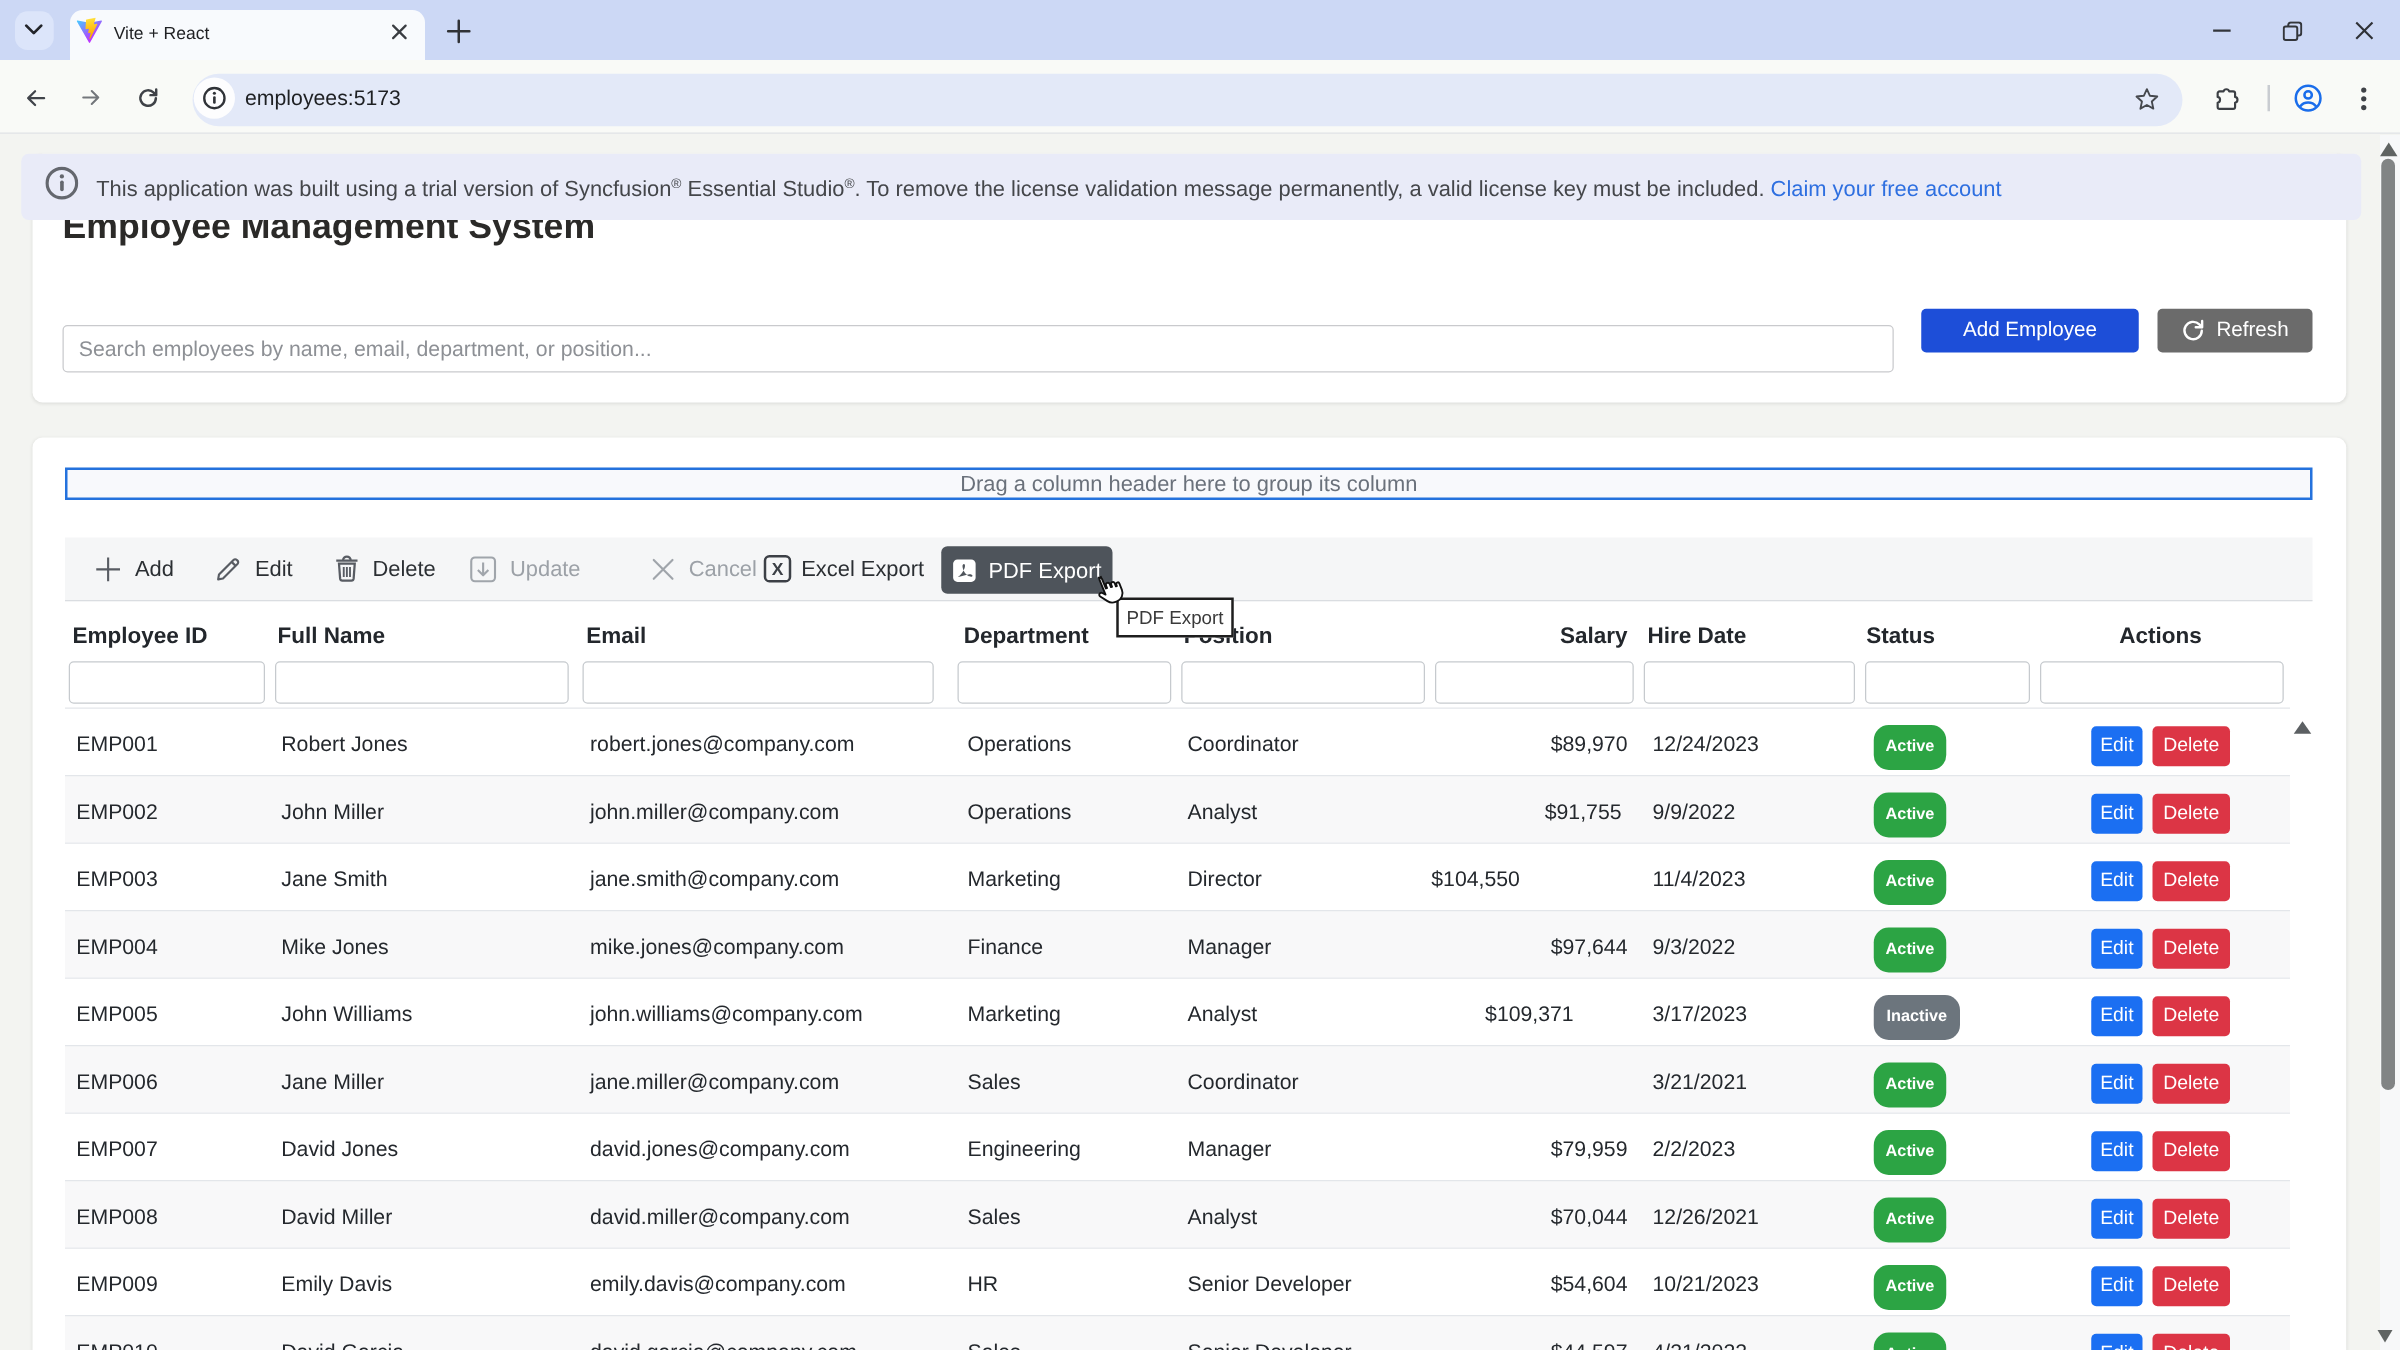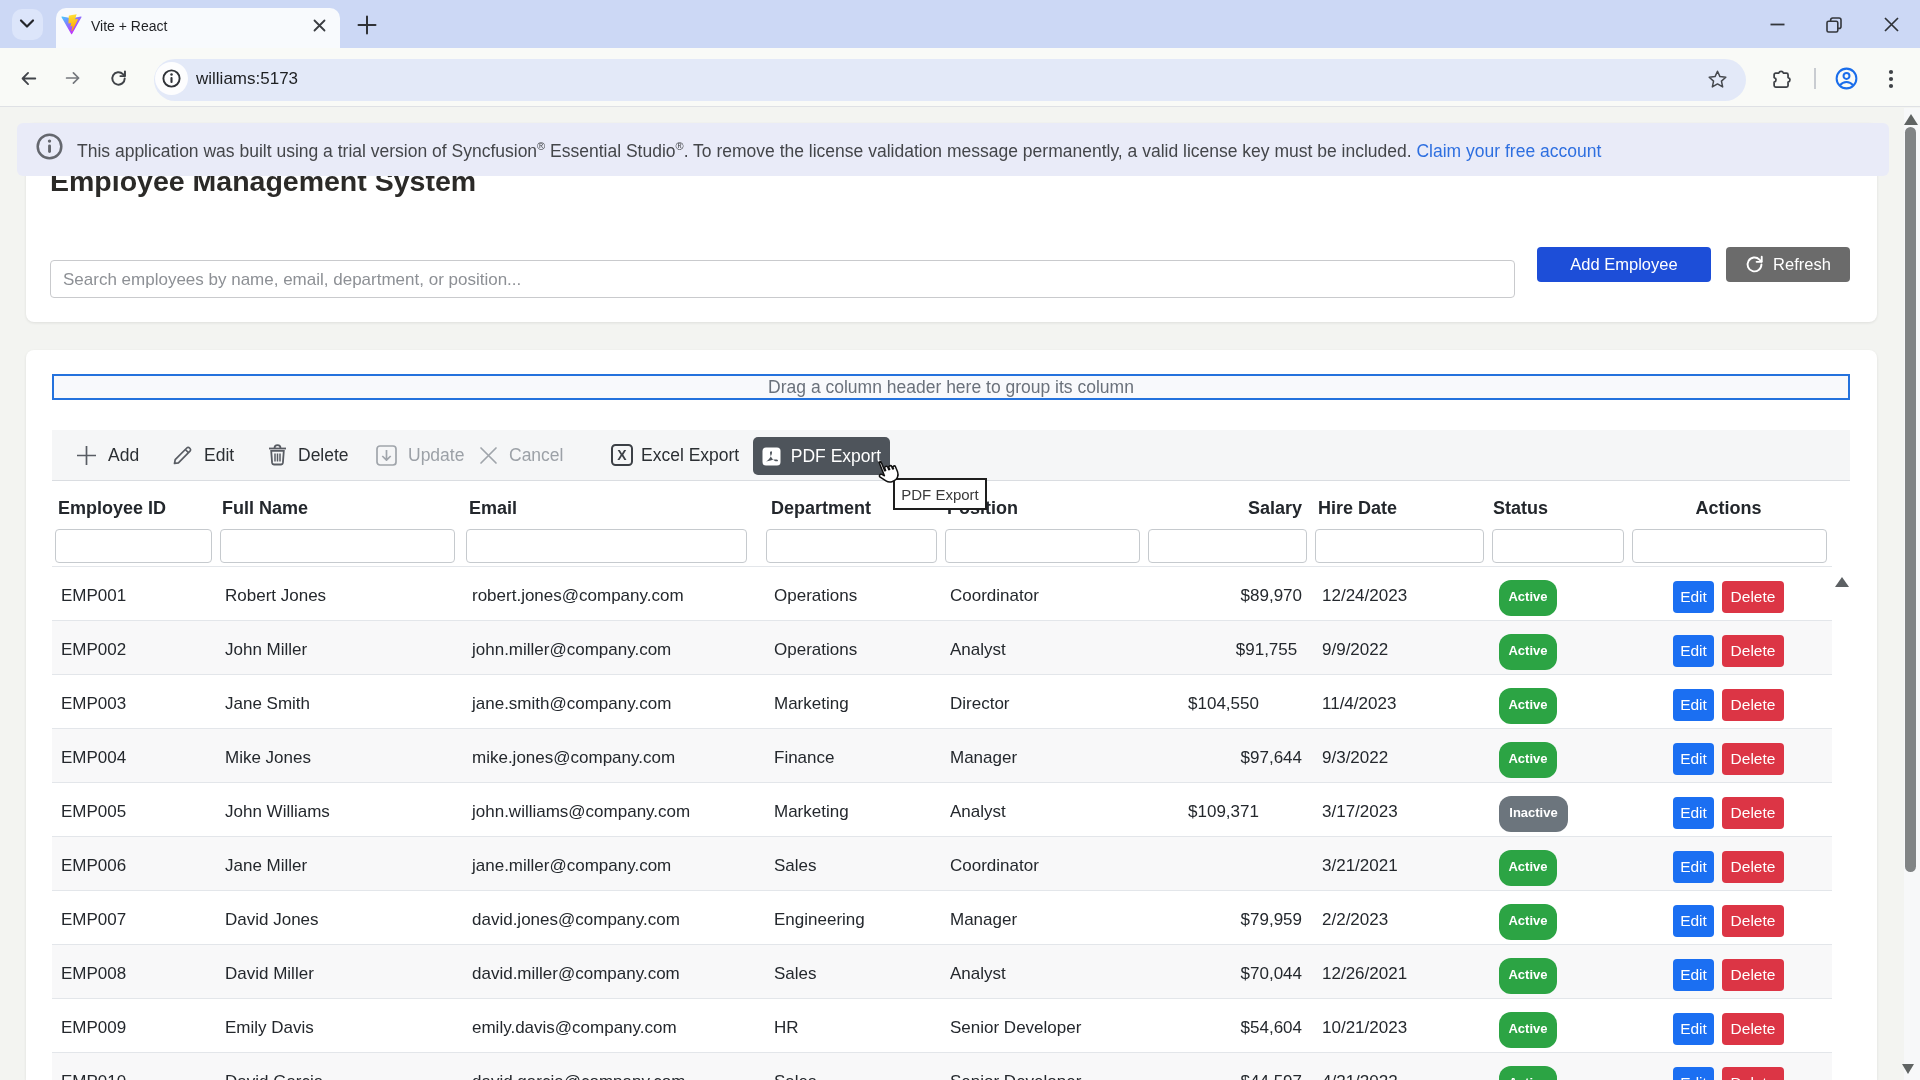--- a/index.html
+++ b/index.html
@@ -112,21 +112,21 @@
     <path d="M17.3 10 a7.3 7.3 0 1 1 -2.1-5.2 L17.3 6.9" fill="none" stroke="#3f4247" stroke-width="2.3" stroke-linecap="round"></path>
     <path d="M17.6 1.8 V7.2 H12.2" fill="none" stroke="#3f4247" stroke-width="2.3" stroke-linecap="round" stroke-linejoin="round"></path>
   </svg>
 <div class="abs" id="addrpill"></div>
 <div class="abs" id="infocircle"></div>
 <svg class="abs" style="left:162px;top:69px" width="19" height="19" viewBox="0 0 19 19">
     <circle cx="9.5" cy="9.5" r="8.1" fill="none" stroke="#303338" stroke-width="1.9"></circle>
     <circle cx="9.5" cy="5.6" r="1.25" fill="#303338"></circle>
     <rect x="8.45" y="8" width="2.1" height="6" rx="1" fill="#303338"></rect>
   </svg>
-<div class="abs" id="addrtext">williams:5173</div>
+<div class="abs" id="addrtext">employees:5173</div>
 <svg class="abs" style="left:1707px;top:69px" width="21" height="21" viewBox="0 0 24 24">
     <path d="M12 2.6 l2.8 6.1 6.7 .7 -5 4.5 1.4 6.6 -5.9-3.4 -5.9 3.4 1.4-6.6 -5-4.5 6.7-.7z" fill="none" stroke="#45484d" stroke-width="1.7" stroke-linejoin="round"></path>
   </svg>
 <svg class="abs" style="left:1770px;top:68px" width="22" height="22" viewBox="0 0 24 24">
     <path d="M6.2 5.6 h3.4 a2.6 2.6 0 0 1 5 0 H18 a1.7 1.7 0 0 1 1.7 1.7 V10.4 a2.6 2.6 0 0 1 0 5.1 V19.2 a1.7 1.7 0 0 1 -1.7 1.7 H6.2 a1.7 1.7 0 0 1 -1.7 -1.7 V15.5 a2.6 2.6 0 0 0 0 -5.1 V7.3 a1.7 1.7 0 0 1 1.7 -1.7 z" fill="none" stroke="#3c3f44" stroke-width="1.9" stroke-linejoin="round"></path>
   </svg>
 <div class="abs" style="left:1814px;top:68px;width:2px;height:21px;background:#c9ccd1"></div>
 <svg class="abs" style="left:1835px;top:67px" width="23" height="23" viewBox="0 0 24 24">
     <circle cx="12" cy="12" r="10.3" fill="none" stroke="#1a6deb" stroke-width="2.1"></circle>
     <circle cx="12" cy="9.3" r="3.1" fill="none" stroke="#1a6deb" stroke-width="2.1"></circle>
@@ -184,21 +184,21 @@
         </svg>
       <span>Delete</span>
       </div>
     <div class="titem dis" style="left:323px">
       <svg width="23" height="23" viewBox="0 0 23 23">
           <rect x="2" y="2" width="19" height="19" rx="3" fill="none" stroke="#a0a5ab" stroke-width="1.7"></rect>
           <path d="M11.5 6 v10 M7.3 12 l4.2 4.2 L15.7 12" fill="none" stroke="#a0a5ab" stroke-width="1.7" stroke-linejoin="round"></path>
         </svg>
       <span>Update</span>
       </div>
-    <div class="titem dis" style="left:426px">
+    <div class="titem dis" style="left:468px">
       <svg width="21" height="21" viewBox="0 0 21 21">
           <path d="M3 3 L18 18 M18 3 L3 18" stroke="#a0a5ab" stroke-width="1.7" stroke-linecap="round"></path>
         </svg>
       <span>Cancel</span>
       </div>
     <div class="titem" style="left:558px; gap:7px">
       <svg width="24" height="24" viewBox="0 0 24 24">
           <rect x="2" y="2" width="20" height="20" rx="3.5" fill="none" stroke="#3c4046" stroke-width="2"></rect>
           <text x="12" y="17" font-size="14" font-weight="bold" fill="#3c4046" text-anchor="middle" font-family="Liberation Sans">X</text>
         </svg>
@@ -257,21 +257,21 @@
     <div class="pill on" style="left:1447px; width:58px">Active</div>
     <div class="act edit" style="left:1621px; width:41px">Edit</div>
     <div class="act del" style="left:1670px; width:62px">Delete</div>
   </div>
   <div class="row" style="top:108px">
     <div class="cell" style="left:9px">EMP003</div>
     <div class="cell" style="left:173px">Jane Smith</div>
     <div class="cell" style="left:420px">jane.smith@company.com</div>
     <div class="cell" style="left:722px">Marketing</div>
     <div class="cell" style="left:898px">Director</div>
-    <div class="cell" style="left:1093px; width:157px; text-align:center">$104,550</div>
+    <div class="cell" style="left:1093px; width:157px; text-align:left">$104,550</div>
     <div class="cell" style="left:1270px">11/4/2023</div>
     <div class="pill on" style="left:1447px; width:58px">Active</div>
     <div class="act edit" style="left:1621px; width:41px">Edit</div>
     <div class="act del" style="left:1670px; width:62px">Delete</div>
   </div>
   <div class="row alt" style="top:162px">
     <div class="cell" style="left:9px">EMP004</div>
     <div class="cell" style="left:173px">Mike Jones</div>
     <div class="cell" style="left:420px">mike.jones@company.com</div>
     <div class="cell" style="left:722px">Finance</div>

